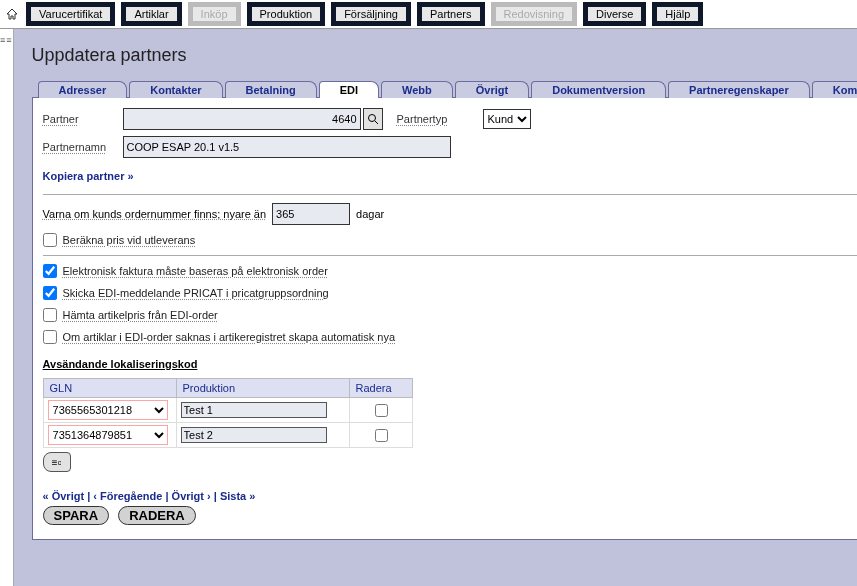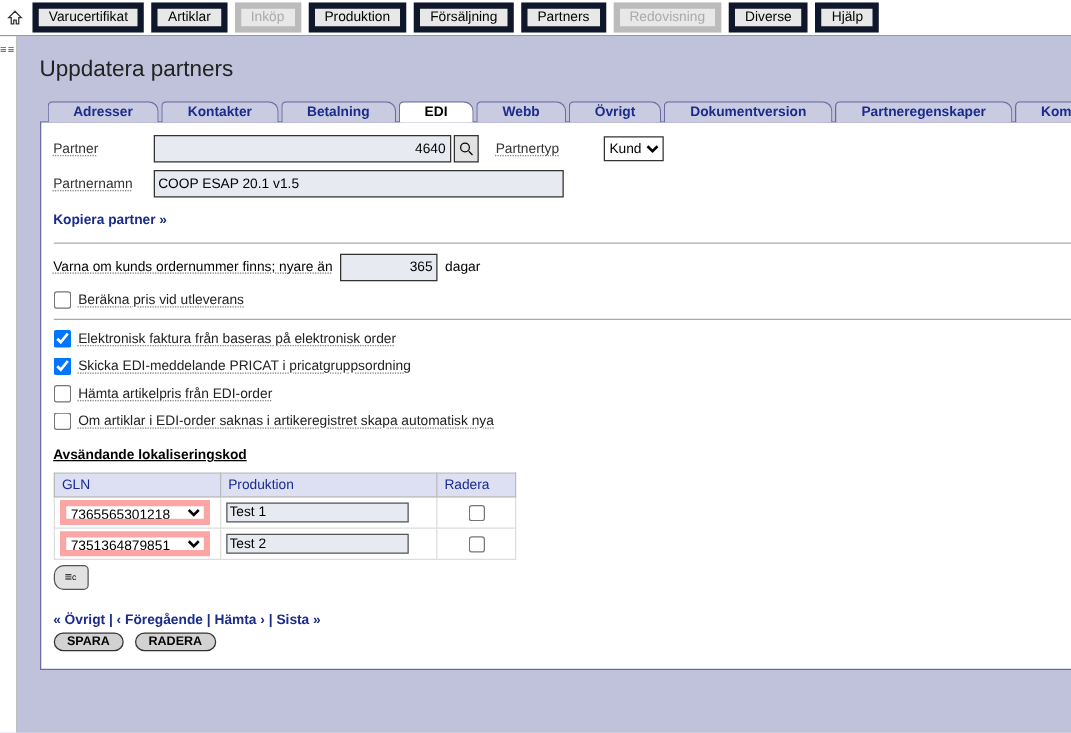--- a/index.html
+++ b/index.html
@@ -132,39 +132,39 @@
     text-align:left;
     padding:3px 6px;
     color:#1a2b8c;
     font-size:11px;
   }
   table.grid td {
     border:1px solid #ddd;
     padding:2px 4px;
   }
   table.grid td input.cell { border:1px solid #555; background:#E8EAF2; font-size:11px; padding:1px 2px; width:140px;}
-  table.grid td select.cell { border:5px solid #fca5a5; font-size:11px; width:120px;}
+  table.grid td select.cell { border:1px solid #fca5a5; font-size:11px; width:120px;}
   .add-row-btn {
     margin-top:4px;
     width:26px; height:18px;
     border:1px solid #555;
     border-radius:8px 4px 4px 8px;
     background:#E2E2E2;
     display:inline-flex; align-items:center; justify-content:center;
     cursor:pointer;
     font-size:10px;
   }
   .pager { margin-top:18px; font-size:11px; color:#1a2b8c; font-weight:bold;}
   .pager span { cursor:pointer; }
   .action-btn {
     display:inline-block;
     border:1px solid #333;
     border-radius:10px;
     padding:1px 10px;
-    font-size:10px;
+    font-size:13px;
     font-weight:bold;
     background:#D2D2D2;
     margin-right:6px;
     cursor:pointer;
   }
 </style>
 </head>
 <body>
 
 <div class="top-bar">
@@ -225,33 +225,33 @@
         <input class="txt" style="width: 320px;" value="COOP ESAP 20.1 v1.5">
       </div>
 
       <div style="margin:12px 0;">
         <span class="link">Kopiera partner »</span>
       </div>
       <hr class="sep">
 
       <div class="row">
         <span style="text-decoration:underline dotted #888;">Varna om kunds ordernummer finns; nyare än</span>
-        <input class="txt" style="width: 70px; text-align: right; margin: 0px 6px;" value="365">
+        <input class="txt" style="width: 70px; margin: 0px 6px;" value="365">
         <span>dagar</span>
       </div>
 
       <div id="checks">
           <div class="check-row">
             <input type="checkbox" style="">
             <label>Beräkna pris vid utleverans</label>
           </div>
           <hr class="sep">
           <div class="check-row">
             <input type="checkbox" checked="" style="">
-            <label>Elektronisk faktura från baseras på elektronisk order</label>
+            <label>Elektronisk faktura måste baseras på elektronisk order</label>
           </div>
           <div class="check-row">
             <input type="checkbox" checked="" style="">
             <label>Skicka EDI-meddelande PRICAT i pricatgruppsordning</label>
           </div>
           <div class="check-row">
             <input type="checkbox" style="">
             <label>Hämta artikelpris från EDI-order</label>
           </div>
           <div class="check-row">
@@ -281,21 +281,21 @@
               <td><input class="cell" value="Test 2" style=""></td>
               <td style="text-align: center;"><input type="checkbox" style=""></td>
             </tr>
           </tbody>
       </table>
       <div class="add-row-btn">≡<sub style="font-size:7px;">c</sub></div>
 
       <div class="pager">
         <span>« Övrigt</span> |
         <span>‹ Föregående</span> |
-        <span>Hämta ›</span> |
+        <span>Övrigt ›</span> |
         <span>Sista »</span>
       </div>
       <div style="margin-top:4px;">
         <span class="action-btn">SPARA</span>
         <span class="action-btn">RADERA</span>
       </div>
     </div>
   </div>
 </div>
 

